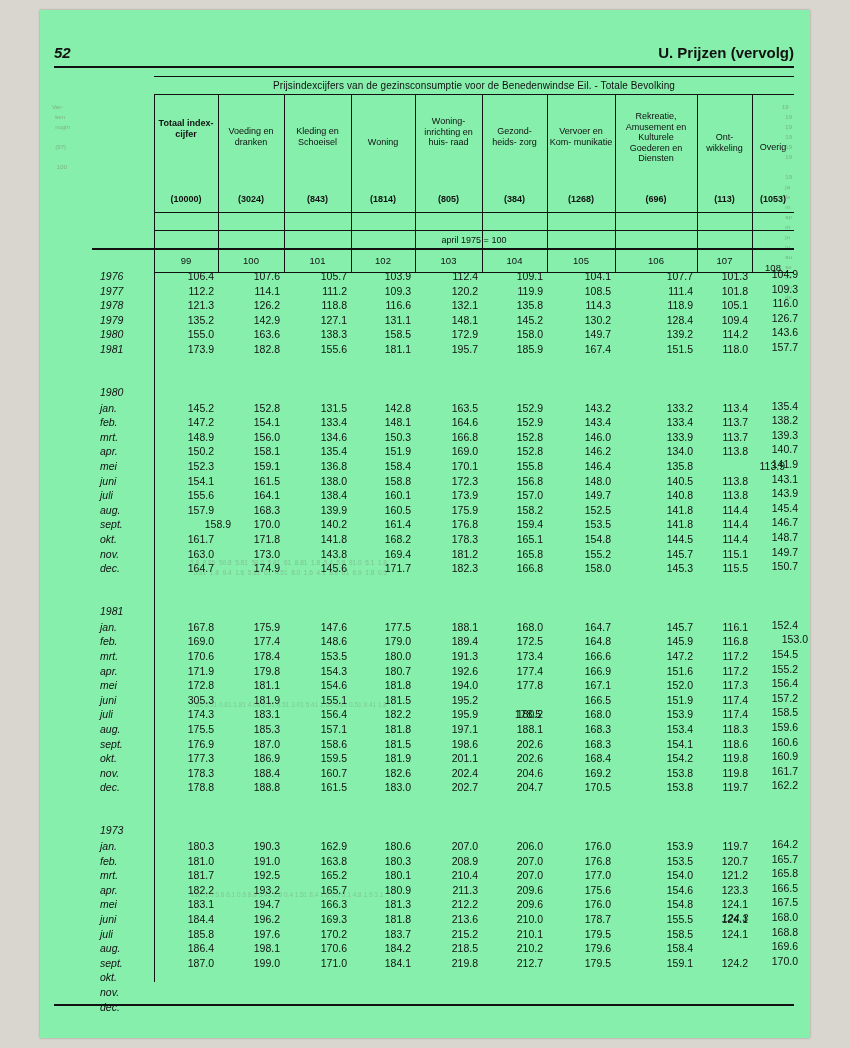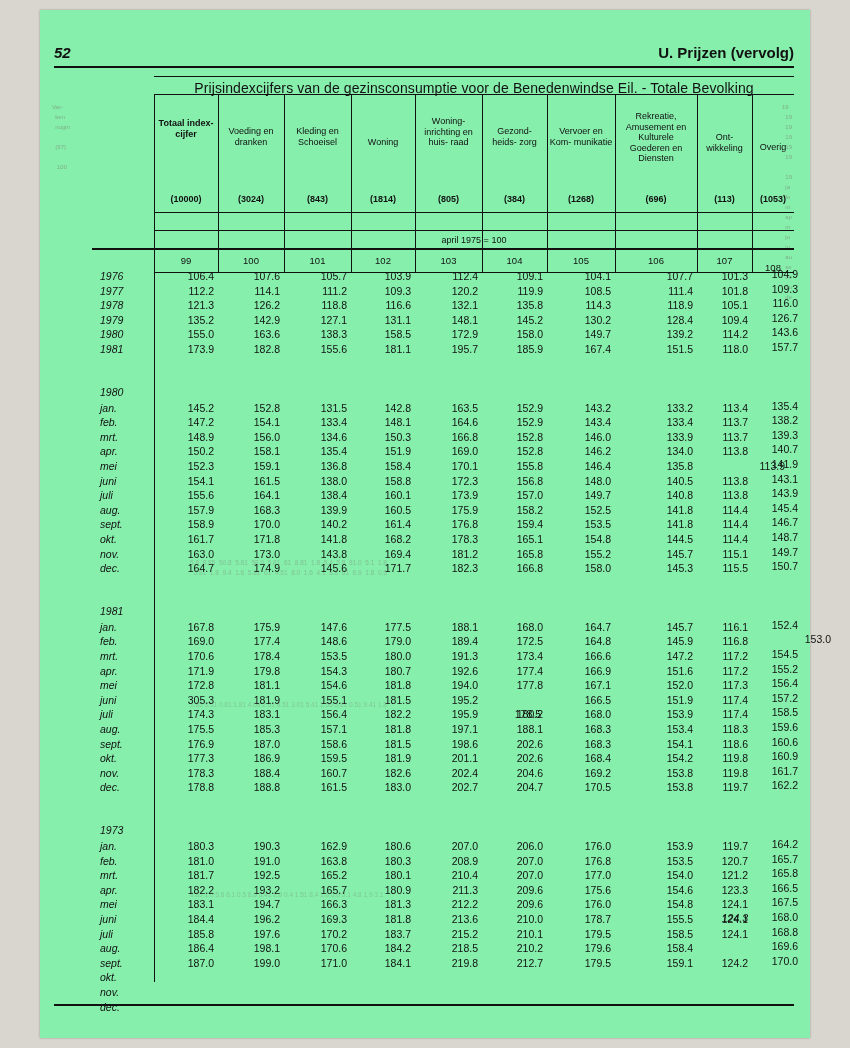--- a/index.html
+++ b/index.html
@@ -57,21 +57,21 @@
     position:absolute;left:52px;top:66px;width:702px;
     font-size:9px;color:#111;
   }
   .tline{position:absolute;background:#111;}
   .h-line{height:1px;}
   .h-line2{height:2px;}
   .v-line{width:1px;}
 
   .title-row{
     position:absolute;left:62px;top:4px;width:640px;
-    text-align:center;font-size:14px;letter-spacing:.1px;
+    text-align:center;font-size:10px;letter-spacing:.1px;
   }
   .colhead{
     position:absolute;text-align:center;line-height:10.5px;font-size:9px;
   }
   .colhead.bold{font-weight:bold;}
   .weights{
     position:absolute;text-align:center;font-size:9px;font-weight:bold;
   }
   .baserow{
     position:absolute;left:62px;width:640px;text-align:center;font-size:9px;
@@ -367,21 +367,21 @@
       <div class="cell" style="left: 128px; width: 60px; top: 233.8px;">168.3</div>
       <div class="cell" style="left: 195px; width: 60px; top: 233.8px;">139.9</div>
       <div class="cell" style="left: 259px; width: 60px; top: 233.8px;">160.5</div>
       <div class="cell" style="left: 326px; width: 60px; top: 233.8px;">175.9</div>
       <div class="cell" style="left: 391px; width: 60px; top: 233.8px;">158.2</div>
       <div class="cell" style="left: 459px; width: 60px; top: 233.8px;">152.5</div>
       <div class="cell" style="left: 541px; width: 60px; top: 233.8px;">141.8</div>
       <div class="cell" style="left: 596px; width: 60px; top: 233.8px;">114.4</div>
       <div class="cell" style="left: 646px; width: 60px; top: 231.8px;">145.4</div>
       <div class="monlabel" style="left: 8px; top: 248.4px;">sept.</div>
-      <div class="cell" style="left: 62px; width: 60px; top: 248.4px;">158.9</div>
+      <div class="cell" style="left: 62px; width: 77px; top: 248.4px;">158.9</div>
       <div class="cell" style="left: 128px; width: 60px; top: 248.4px;">170.0</div>
       <div class="cell" style="left: 195px; width: 60px; top: 248.4px;">140.2</div>
       <div class="cell" style="left: 259px; width: 60px; top: 248.4px;">161.4</div>
       <div class="cell" style="left: 326px; width: 60px; top: 248.4px;">176.8</div>
       <div class="cell" style="left: 391px; width: 60px; top: 248.4px;">159.4</div>
       <div class="cell" style="left: 459px; width: 60px; top: 248.4px;">153.5</div>
       <div class="cell" style="left: 541px; width: 60px; top: 248.4px;">141.8</div>
       <div class="cell" style="left: 596px; width: 60px; top: 248.4px;">114.4</div>
       <div class="cell" style="left: 646px; width: 60px; top: 246.4px;">146.7</div>
       <div class="monlabel" style="left: 8px; top: 263px;">okt.</div>
@@ -432,21 +432,21 @@
       <div class="monlabel" style="left: 8px; top: 365.4px;">feb.</div>
       <div class="cell" style="left: 62px; width: 60px; top: 365.4px;">169.0</div>
       <div class="cell" style="left: 128px; width: 60px; top: 365.4px;">177.4</div>
       <div class="cell" style="left: 195px; width: 60px; top: 365.4px;">148.6</div>
       <div class="cell" style="left: 259px; width: 60px; top: 365.4px;">179.0</div>
       <div class="cell" style="left: 326px; width: 60px; top: 365.4px;">189.4</div>
       <div class="cell" style="left: 391px; width: 60px; top: 365.4px;">172.5</div>
       <div class="cell" style="left: 459px; width: 60px; top: 365.4px;">164.8</div>
       <div class="cell" style="left: 541px; width: 60px; top: 365.4px;">145.9</div>
       <div class="cell" style="left: 596px; width: 60px; top: 365.4px;">116.8</div>
-      <div class="cell" style="left: 679px; width: 60px; top: 363.4px;">153.0</div>
+      <div class="cell" style="left: 656px; width: 60px; top: 363.4px;">153.0</div>
       <div class="monlabel" style="left: 8px; top: 380px;">mrt.</div>
       <div class="cell" style="left: 62px; width: 60px; top: 380px;">170.6</div>
       <div class="cell" style="left: 128px; width: 60px; top: 380px;">178.4</div>
       <div class="cell" style="left: 195px; width: 60px; top: 380px;">153.5</div>
       <div class="cell" style="left: 259px; width: 60px; top: 380px;">180.0</div>
       <div class="cell" style="left: 326px; width: 60px; top: 380px;">191.3</div>
       <div class="cell" style="left: 391px; width: 60px; top: 380px;">173.4</div>
       <div class="cell" style="left: 459px; width: 60px; top: 380px;">166.6</div>
       <div class="cell" style="left: 541px; width: 60px; top: 380px;">147.2</div>
       <div class="cell" style="left: 596px; width: 60px; top: 380px;">117.2</div>

